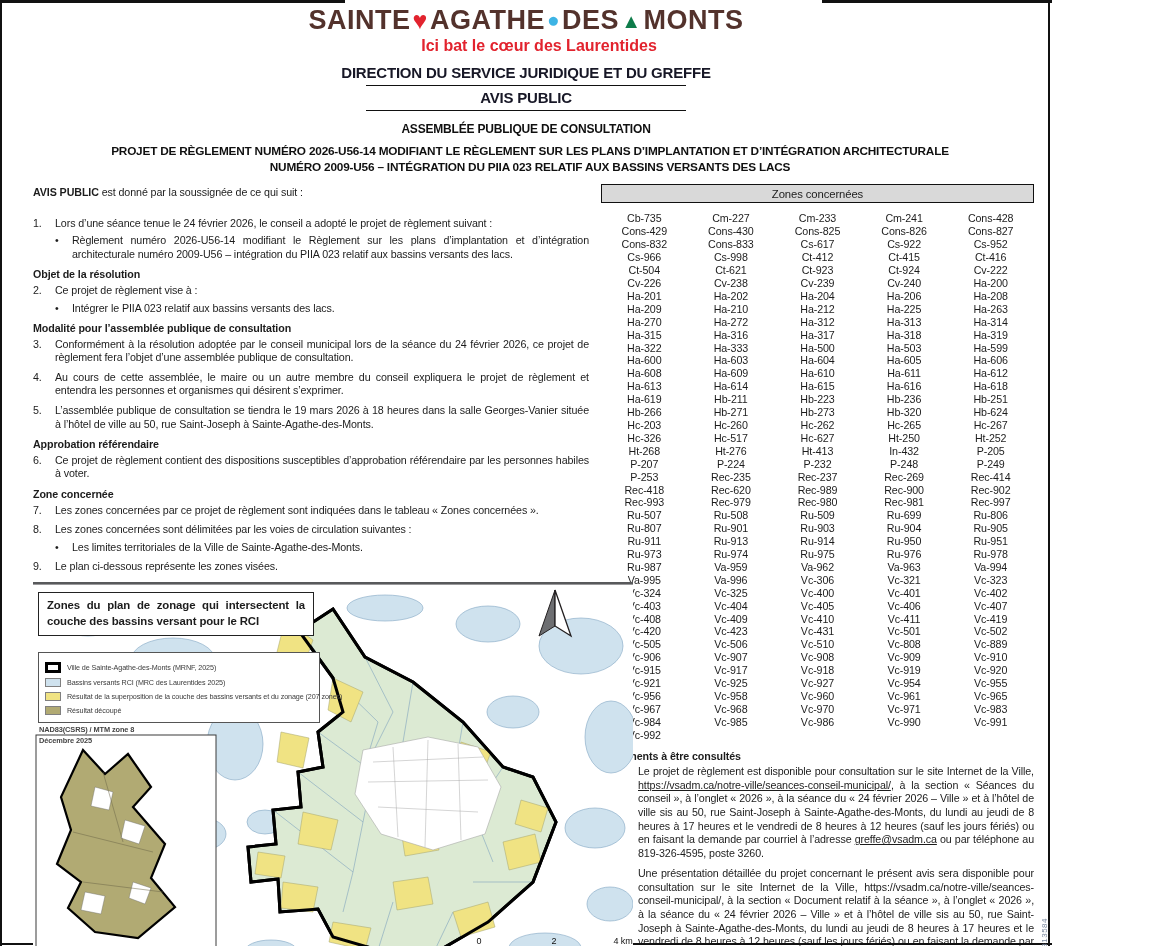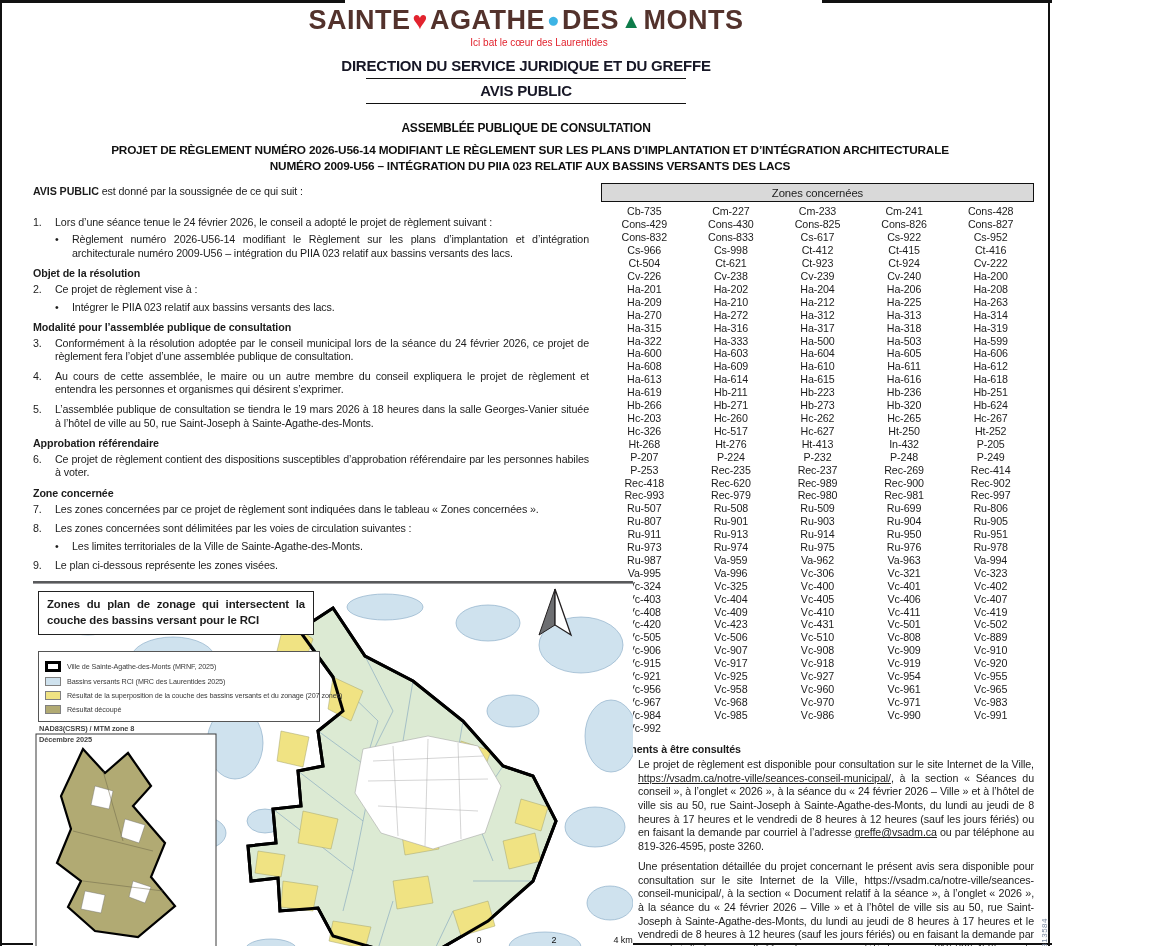--- a/index.html
+++ b/index.html
@@ -13,45 +13,45 @@
   .b-top-l{left:0;top:0;width:345px;height:3px;}
   .b-top-r{left:822px;top:0;width:338px;height:3px;}
 
   
   header{text-align:center;padding-top:7px;}
   .logo{font-weight:bold;font-size:27px;letter-spacing:.5px;color:var(--brand-brown,#53322c);line-height:1;}
   .logo .glyph{display:inline-block;margin:0 2px;}
   .glyph.heart{color:var(--brand-red,#e2232e);font-size:25px;}
   .glyph.dot{color:var(--brand-blue,#3db4e5);font-size:21px;vertical-align:2px;}
   .glyph.tri{color:var(--brand-green,#0e7c4a);font-size:20px;vertical-align:1px;}
-  .tagline{color:var(--brand-red,#e2232e);font-weight:normal;font-size:10px;margin-top:3px;margin-left:26px;}
+  .tagline{color:var(--brand-red,#e2232e);font-weight:bold;font-size:16px;margin-top:3px;margin-left:26px;}
   .dept{font-weight:bold;font-size:15px;letter-spacing:-.2px;color:var(--heading-navy,#171726);margin-top:9px;}
   .rule{width:320px;border:none;border-top:1.7px solid #111;margin:4px auto 3px;}
   .avis-type{font-weight:bold;font-size:15px;letter-spacing:-.2px;color:var(--heading-navy,#171726);margin-top:2px;}
-  .assembly{font-weight:bold;font-size:12px;color:#101010;margin-top:17px;letter-spacing:-.2px;}
+  .assembly{font-weight:bold;font-size:12px;color:#101010;margin-top:11px;letter-spacing:-.2px;}
   .doc-title{font-weight:bold;font-size:11.8px;color:#101010;margin:8px auto 0;width:1060px;line-height:1.32;letter-spacing:-.2px;}
 
   
   .columns{display:flex;gap:12px;padding:9px 18px 0 33px;align-items:flex-start;}
   .col-left{width:556px;font-size:10.7px;line-height:1.27;letter-spacing:-.1px;}
   .col-right{width:541px;font-size:10.7px;line-height:1.27;letter-spacing:-.1px;}
 
   .lc-intro{margin:2px 0 17px;text-align:left;}
   .lc-heading{font-weight:bold;margin:7px 0 2px;}
   .lc-item{display:flex;margin:0 0 6px;}
   .lc-item .num{width:22px;flex:none;}
   .lc-item .txt{flex:1;text-align:justify;}
   .lc-bullet{display:flex;margin:-2px 0 6px;padding-left:22px;}
   .lc-bullet .bmark{width:17px;flex:none;}
   .lc-bullet .txt{flex:1;text-align:justify;}
 
   
   .zones-header{background:var(--table-header-gray,#d9d9d9);border:1px solid #111;font-weight:normal;
                 text-align:center;font-size:11.3px;padding:2px 0 1px;}
-  .zones-grid{display:grid;grid-template-columns:repeat(5,1fr);padding-top:3px;}
+  .zones-grid{display:grid;grid-template-columns:repeat(5,1fr);padding-top:9px;}
   .zone-cell{text-align:center;font-size:10.7px;line-height:12.9px;white-space:nowrap;}
 
   
   .docs{margin-top:8px;}
   .docs-heading{font-weight:bold;margin-bottom:2px;}
   .doc-item{display:flex;margin-bottom:7px;}
   .doc-item .num{width:37px;flex:none;}
   .doc-item .txt{flex:1;text-align:justify;}
   .u{text-decoration:underline;}
   .closing{margin:9px 0 0;}

